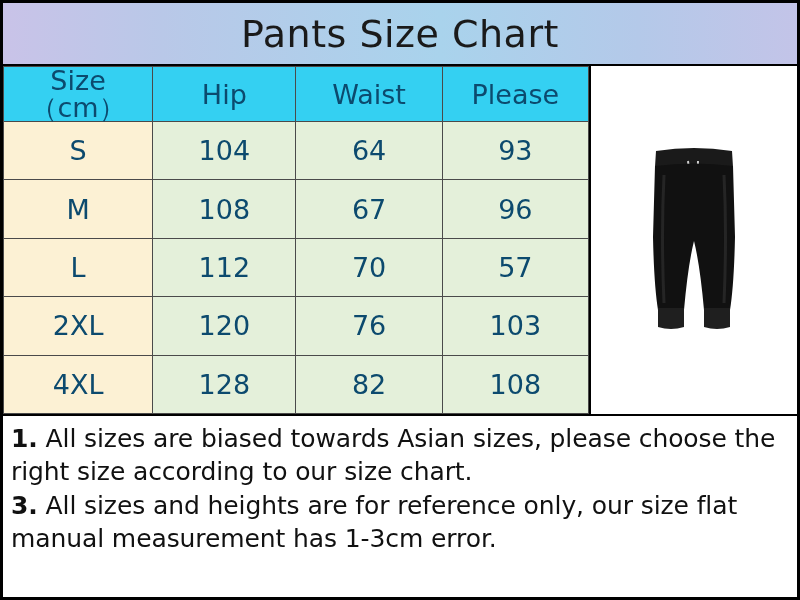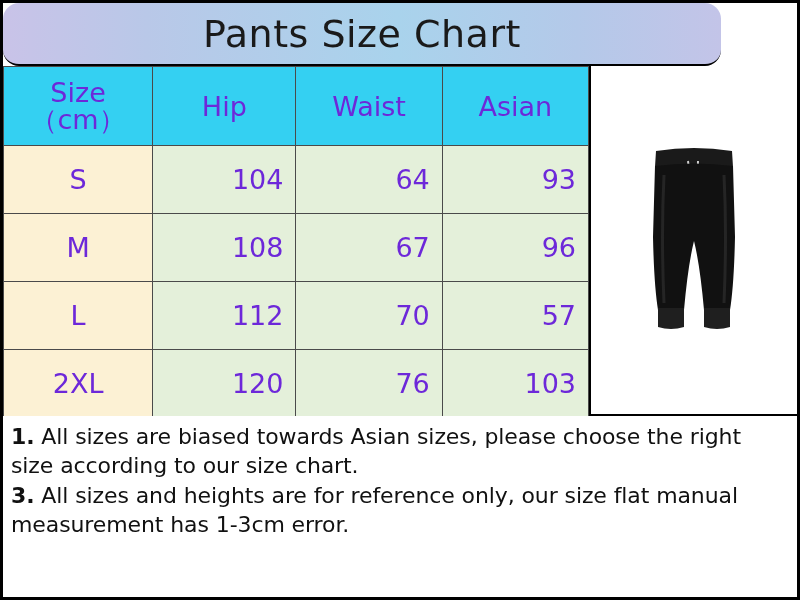--- a/index.html
+++ b/index.html
@@ -19,29 +19,28 @@
     height: 600px;
     background: #ffffff;
     box-sizing: border-box;
     border: 3px solid #000000;
   }
   
   .title-bar {
     position: absolute;
     left: 0;
     top: 0;
-    width: 718px;
+    width: 794px;
     height: 63px;
     background: linear-gradient(to right, #c9c3e8 0%, #b9c8e8 20%, #a9d3ec 55%, #b4c9e9 80%, #c3c4e8 100%);
     display: flex;
     align-items: center;
     justify-content: center;
     border-bottom: 2px solid #000000;
     box-sizing: border-box;
-    border-radius: 16px;
   }
   .title-text {
     font-size: 38px;
     color: #1a1a1a;
     letter-spacing: 0.5px;
     line-height: 1;
   }
   
   .table-wrap {
     position: absolute;
@@ -57,23 +56,23 @@
     border-collapse: collapse;
     width: 100%;
     height: 100%;
     table-layout: fixed;
   }
   table.size-table th,
   table.size-table td {
     border: 1px solid #4a4a4a;
     text-align: center;
     font-weight: normal;
-    color: #6d28d9;
+    color: #0c4a6e;
     font-size: 27px;
-    padding: 12px;
+    padding: 0;
     line-height: 1;
   }
   table.size-table thead th {
     background: #34d0f2;
     height: 44px;
     font-size: 27px;
   }
   table.size-table thead th:first-child {
     background: #34d0f2;
   }
@@ -83,21 +82,20 @@
   col.c-len  { width: 25%; }
 
   table.size-table tbody td {
     height: 43px;
   }
   table.size-table tbody td.col-size {
     background: #fcf1d4;
   }
   table.size-table tbody td.col-val {
     background: #e4f0da;
-    text-align: right;
   }
   
   .img-panel {
     position: absolute;
     left: 588px;
     top: 63px;
     width: 206px;
     height: 350px;
     background: #ffffff;
     border-bottom: 2px solid #000000;
@@ -114,21 +112,21 @@
     position: absolute;
     left: 0;
     top: 413px;
     width: 794px;
     height: 181px;
     background: #ffffff;
     box-sizing: border-box;
     padding: 6px 8px 0 8px;
   }
   .note-line {
-    font-size: 22px;
+    font-size: 25px;
     color: #111111;
     line-height: 1.33;
     letter-spacing: -0.1px;
   }
   .note-line b {
     font-weight: bold;
   }
 </style>
 </head>
 <body>
@@ -145,21 +143,21 @@
         <col class="c-size">
         <col class="c-hip">
         <col class="c-waist">
         <col class="c-len">
       </colgroup>
       <thead>
         <tr>
           <th>Size（cm）</th>
           <th>Hip</th>
           <th>Waist</th>
-          <th>Asian</th>
+          <th>Please</th>
         </tr>
       </thead>
       <tbody>
         <tr>
           <td class="col-size">S</td>
           <td class="col-val">104</td>
           <td class="col-val">64</td>
           <td class="col-val">93</td>
         </tr>
         <tr>

